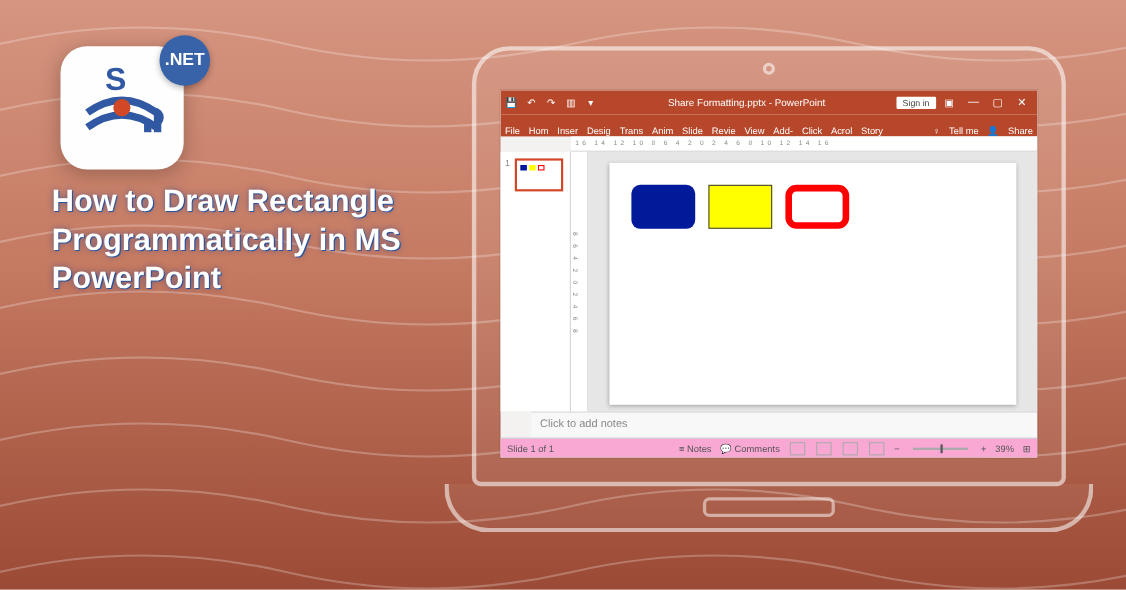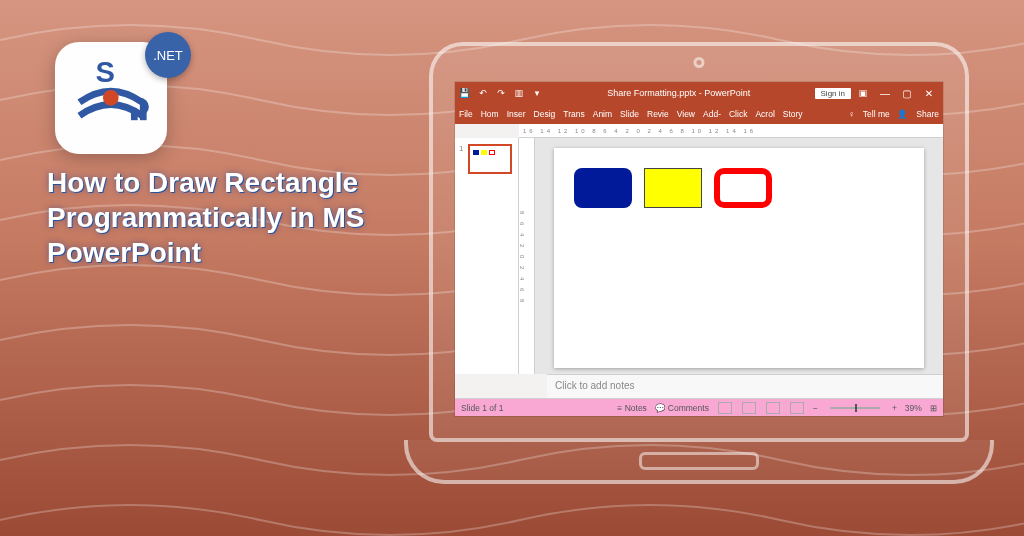--- a/index.html
+++ b/index.html
@@ -1,53 +1,53 @@
 <!DOCTYPE html>
 <html><head>
 <meta charset="utf-8">
 <style>
 *{margin:0;padding:0;box-sizing:border-box;font-family:"Segoe UI",Arial,sans-serif}
 body{width:1024px;height:536px;overflow:hidden;position:relative;background:linear-gradient(180deg,#d59580 0%,#c57a62 45%,#9b4a35 100%)}
 .waves{position:absolute;inset:0;opacity:.25;pointer-events:none}
 .hero{position:absolute;left:47px;top:165px;width:360px;color:#fff;font-size:28px;font-weight:600;line-height:1.25;text-shadow:0 0 6px rgba(30,60,140,.55),1px 1px 0 #2c5aa0}
 .logo{position:absolute;left:55px;top:42px;width:112px;height:112px;background:#fefefe;border-radius:24px;box-shadow:0 4px 18px rgba(0,0,0,.25);display:flex;align-items:center;justify-content:center}
 .logo svg{width:80%;height:80%}
-.badge{position:absolute;left:145px;top:32px;width:46px;height:46px;border-radius:50%;background:#3963a8;color:#fff;display:flex;align-items:center;justify-content:center;font-size:13px;font-weight:400;box-shadow:0 2px 6px rgba(0,0,0,.3)}
+.badge{position:absolute;left:145px;top:32px;width:46px;height:46px;border-radius:50%;background:#3963a8;color:#fff;display:flex;align-items:center;justify-content:center;font-size:16px;font-weight:700;box-shadow:0 2px 6px rgba(0,0,0,.3)}
 .laptop{position:absolute;right:30px;top:42px;width:590px;height:470px}
 .lid{position:relative;width:540px;height:400px;margin:0 auto;border:4px solid rgba(255,255,255,.55);border-radius:34px 34px 8px 8px;background:rgba(255,255,255,.08)}
 .cam{position:absolute;left:50%;top:11px;width:11px;height:11px;border:3px solid rgba(255,255,255,.55);border-radius:50%;transform:translateX(-50%)}
 .screen{position:absolute;left:22px;right:22px;top:36px;bottom:22px;background:#f3f2f1;box-shadow:0 0 0 1px rgba(0,0,0,.1);overflow:hidden;font-size:9px}
 .base{width:590px;height:44px;margin:-2px auto 0;border:4px solid rgba(255,255,255,.55);border-top:none;border-radius:0 0 40px 40px;background:rgba(255,255,255,.05);position:relative}
 .pad{position:absolute;left:50%;top:12px;width:120px;height:18px;border:3px solid rgba(255,255,255,.5);border-radius:6px;transform:translateX(-50%)}
 
 .titlebar{height:22px;background:#b7472a;color:#fff;display:flex;align-items:center;padding:0 4px;gap:6px}
 .tbicon{width:12px;height:12px;display:flex;align-items:center;justify-content:center;font-size:9px}
 .tcenter{flex:1;text-align:center;font-size:9px}
 .signin{background:#fff;color:#444;padding:1px 6px;font-size:8px;border-radius:1px}
 .wctrl{display:flex;gap:2px}
 .wctrl span{width:20px;text-align:center;font-size:10px}
-.ribbon{height:20px;background:#b7472a;color:#fff;display:flex;align-items:center;font-size:8.5px}
+.ribbon{height:20px;background:#b7472a;color:#fff;display:flex;align-items:flex-end;font-size:8.5px}
 .ribbon span{padding:0 4px;white-space:nowrap}
 .rspace{flex:1}
 .ruler-h{height:14px;background:#fff;border-bottom:1px solid #d0d0d0;margin-left:64px;font-size:6px;color:#888;display:flex;align-items:center;overflow:hidden;letter-spacing:3px;padding-left:4px}
 .workarea{display:flex;height:calc(100% - 22px - 20px - 14px - 24px - 18px);background:#eee}
 .thumbs{width:64px;background:#fff;border-right:1px solid #d0d0d0;padding:6px 4px}
 .thumbs .n{font-size:8px;color:#888;display:inline-block;vertical-align:top}
 .thumb{display:inline-block;width:44px;height:30px;border:2px solid #d24726;background:#fff;margin-left:2px;position:relative}
 .thumb .m{position:absolute;top:4px;left:3px;display:flex;gap:2px}
 .thumb .m i{width:6px;height:5px}
 .ruler-v{width:16px;background:#fff;border-right:1px solid #d0d0d0;font-size:6px;color:#888;writing-mode:vertical-lr;text-align:center;overflow:hidden;letter-spacing:3px;padding-top:4px}
 .canvas-wrap{flex:1;background:#e6e6e6;display:flex;align-items:flex-start;justify-content:center;padding:10px}
 .slide{width:370px;height:220px;background:#fff;box-shadow:0 1px 4px rgba(0,0,0,.3);position:relative}
 .shapes{position:absolute;left:20px;top:20px;display:flex;gap:12px}
 .shp{width:58px;height:40px}
 .s1{background:#001a99;border-radius:8px}
 .s2{background:#ffff00;border:1px solid #444}
 .s3{background:#fff;border:6px solid #ff0000;border-radius:10px}
-.notes{height:24px;background:#f8f8f8;border-top:1px solid #d0d0d0;padding:5px 8px;color:#888;font-size:10px;margin-left:92px}
+.notes{height:24px;background:#f8f8f8;border-top:1px solid #d0d0d0;padding:5px 8px;color:#888;font-size:10px;margin-left:28px}
 .status{height:18px;background:#f9a8d4;border-top:1px solid #d0d0d0;display:flex;align-items:center;font-size:8.5px;color:#555;padding:0 6px;gap:8px}
 .status .sp{flex:1}
 .vbtn{width:14px;height:12px;border:1px solid #aaa;display:inline-block;margin:0 1px}
 .zslider{width:50px;height:2px;background:#aaa;display:inline-block;position:relative;margin:0 4px}
 .zslider::after{content:"";position:absolute;left:50%;top:-3px;width:2px;height:8px;background:#555}
 </style>
 </head>
 <body>
 
 <svg class="waves" viewBox="0 0 1024 536" preserveAspectRatio="none">

